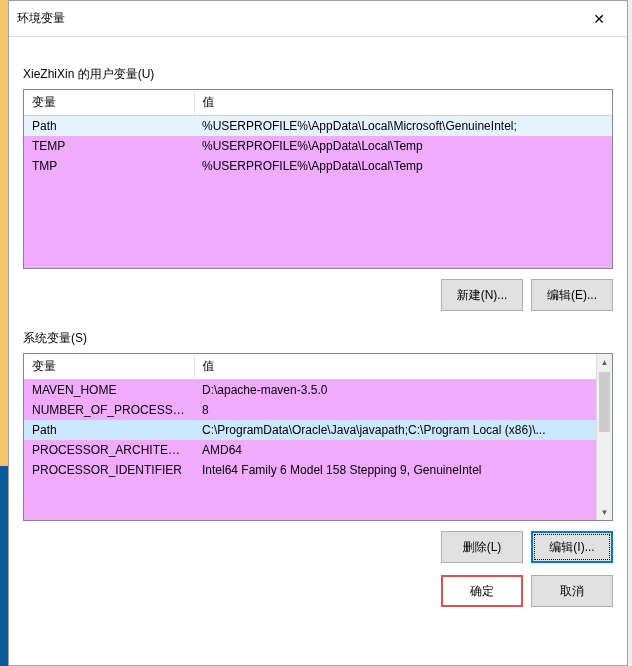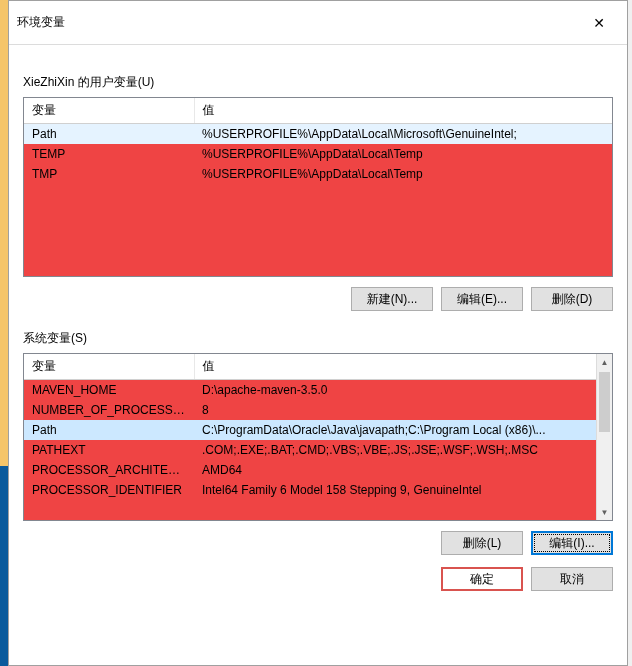--- a/index.html
+++ b/index.html
@@ -22,21 +22,21 @@
       position: absolute;
       left: 8px; top: 0;
       width: 620px;
       height: 666px;
       background: #fff;
       border: 1px solid #a0a0a0;
       display: flex;
       flex-direction: column;
     }
     .titlebar {
-      height: 44px;
+      height: 36px;
       display: flex;
       align-items: center;
       padding: 0 8px;
       border-bottom: 1px solid #dcdcdc;
       background: #fff;
     }
     .titlebar-title { flex: 1; font-size: 12px; }
     .close-btn {
       width: 40px; height: 28px;
       display: flex; align-items: center; justify-content: center;
@@ -65,21 +65,21 @@
       position: relative;
       z-index: 1;
     }
     .group-label {
       font-size: 12px;
       margin-bottom: 6px;
       display: block;
     }
     .table-wrap {
       border: 1px solid #828790;
-      background: #ef4444;
+      background: #f0abfc;
       overflow: hidden;
       position: relative;
     }
     .table-wrap.user { height: 180px; }
     .table-wrap.sys { height: 168px; }
     table {
       width: 100%;
       border-collapse: collapse;
       font-size: 12px;
     }
@@ -125,21 +125,21 @@
       background: #cdcdcd;
     }
     .btn-row {
       display: flex;
       justify-content: flex-end;
       gap: 8px;
       margin-top: 10px;
     }
     .btn {
       min-width: 82px;
-      height: 24px;
+      height: 32px;
       background: #e1e1e1;
       border: 1px solid #adadad;
       font-size: 12px;
       font-family: inherit;
       padding: 0 10px;
       cursor: default;
     }
     .btn.focused {
       border: 2px solid #0078d7;
       outline: 1px dotted #000;
@@ -194,21 +194,20 @@
             <tr>
               <td class="col-var">TMP</td>
               <td class="col-val">%USERPROFILE%\AppData\Local\Temp</td>
             </tr>
           </tbody>
         </table>
       </div>
       <div class="btn-row">
         <button class="btn">新建(N)...</button>
         <button class="btn">编辑(E)...</button>
-        <button class="btn">删除(D)</button>
       </div>
     </div>
 
     <div class="group">
       <span class="group-label">系统变量(S)</span>
       <div class="table-wrap sys">
         <table class="sys-table">
           <colgroup>
               <col style="width:170px">
               <col>
@@ -226,24 +225,20 @@
             </tr>
             <tr>
               <td>NUMBER_OF_PROCESSORS</td>
               <td>8</td>
             </tr>
             <tr class="highlight">
               <td>Path</td>
               <td>C:\ProgramData\Oracle\Java\javapath;C:\Program Local (x86)\...</td>
             </tr>
             <tr>
-              <td>PATHEXT</td>
-              <td>.COM;.EXE;.BAT;.CMD;.VBS;.VBE;.JS;.JSE;.WSF;.WSH;.MSC</td>
-            </tr>
-            <tr>
               <td>PROCESSOR_ARCHITECT...</td>
               <td>AMD64</td>
             </tr>
             <tr>
               <td>PROCESSOR_IDENTIFIER</td>
               <td>Intel64 Family 6 Model 158 Stepping 9, GenuineIntel</td>
             </tr>
           </tbody>
         </table>
         <div class="scrollbar-v">

